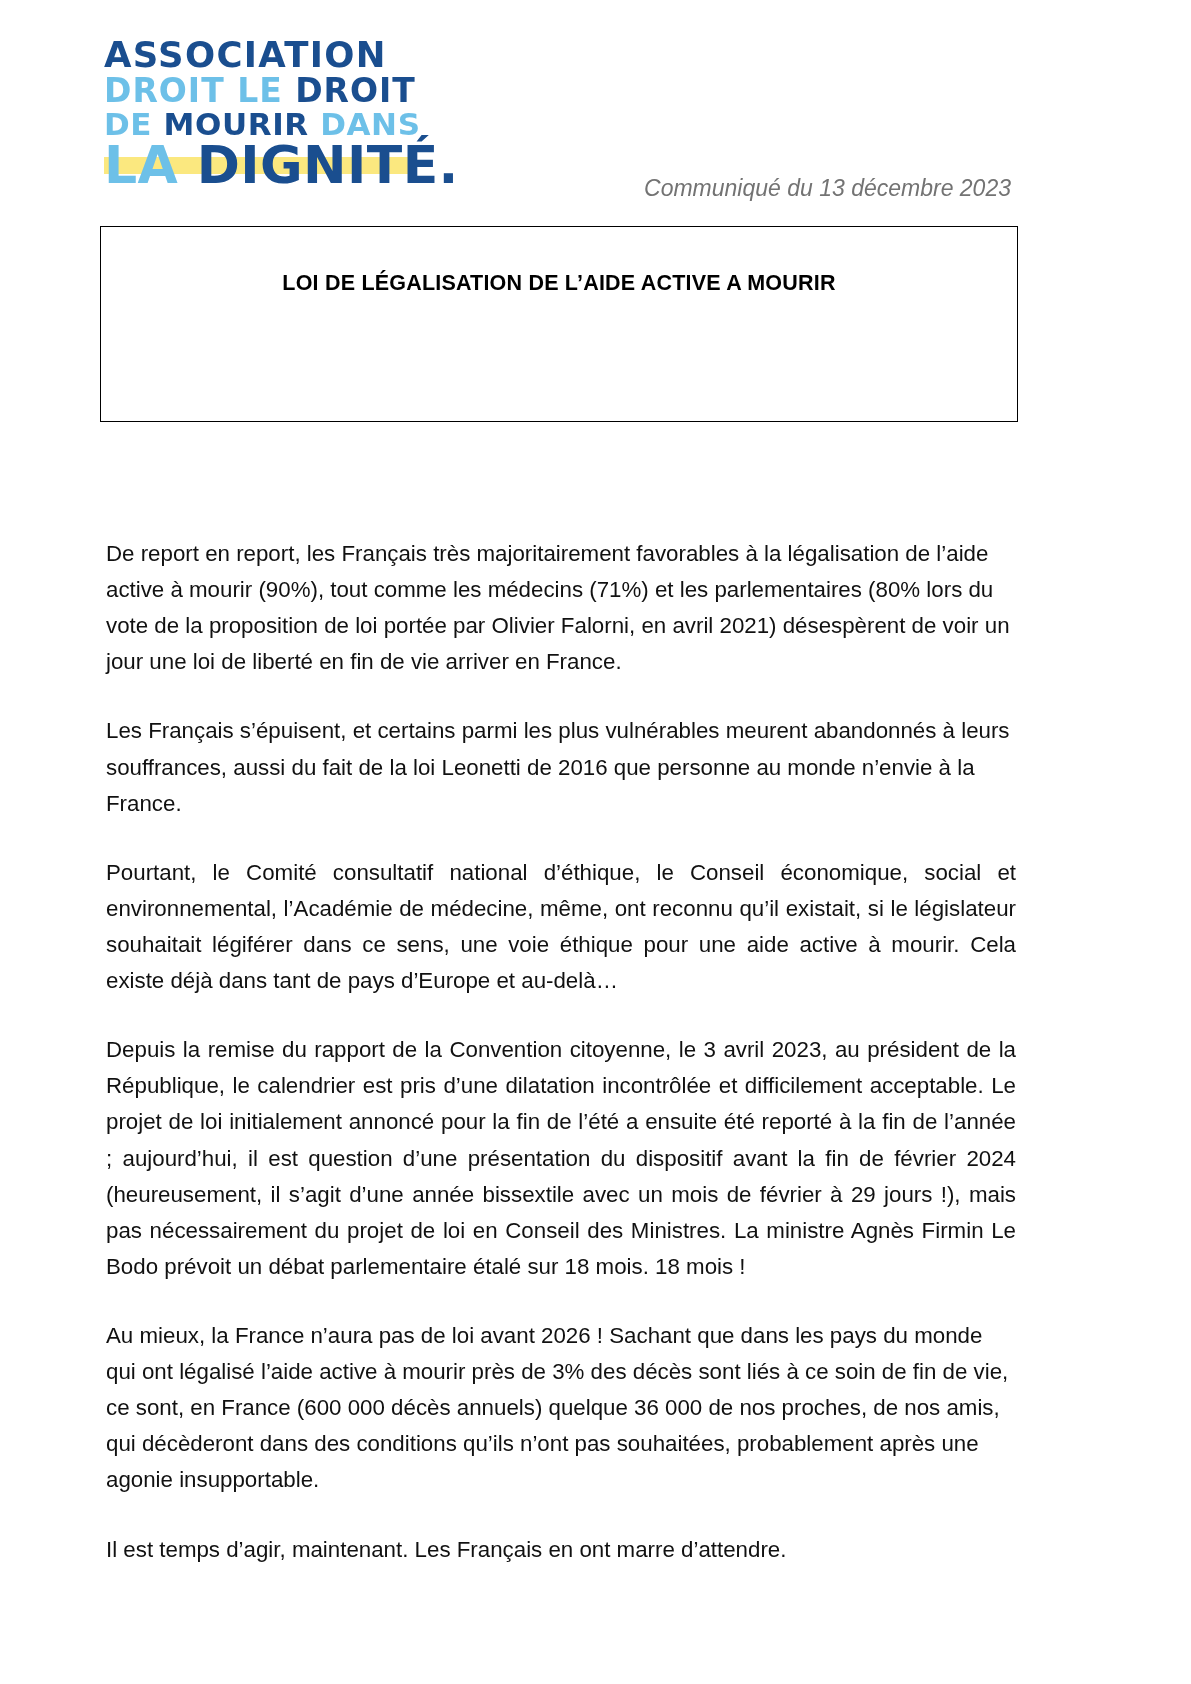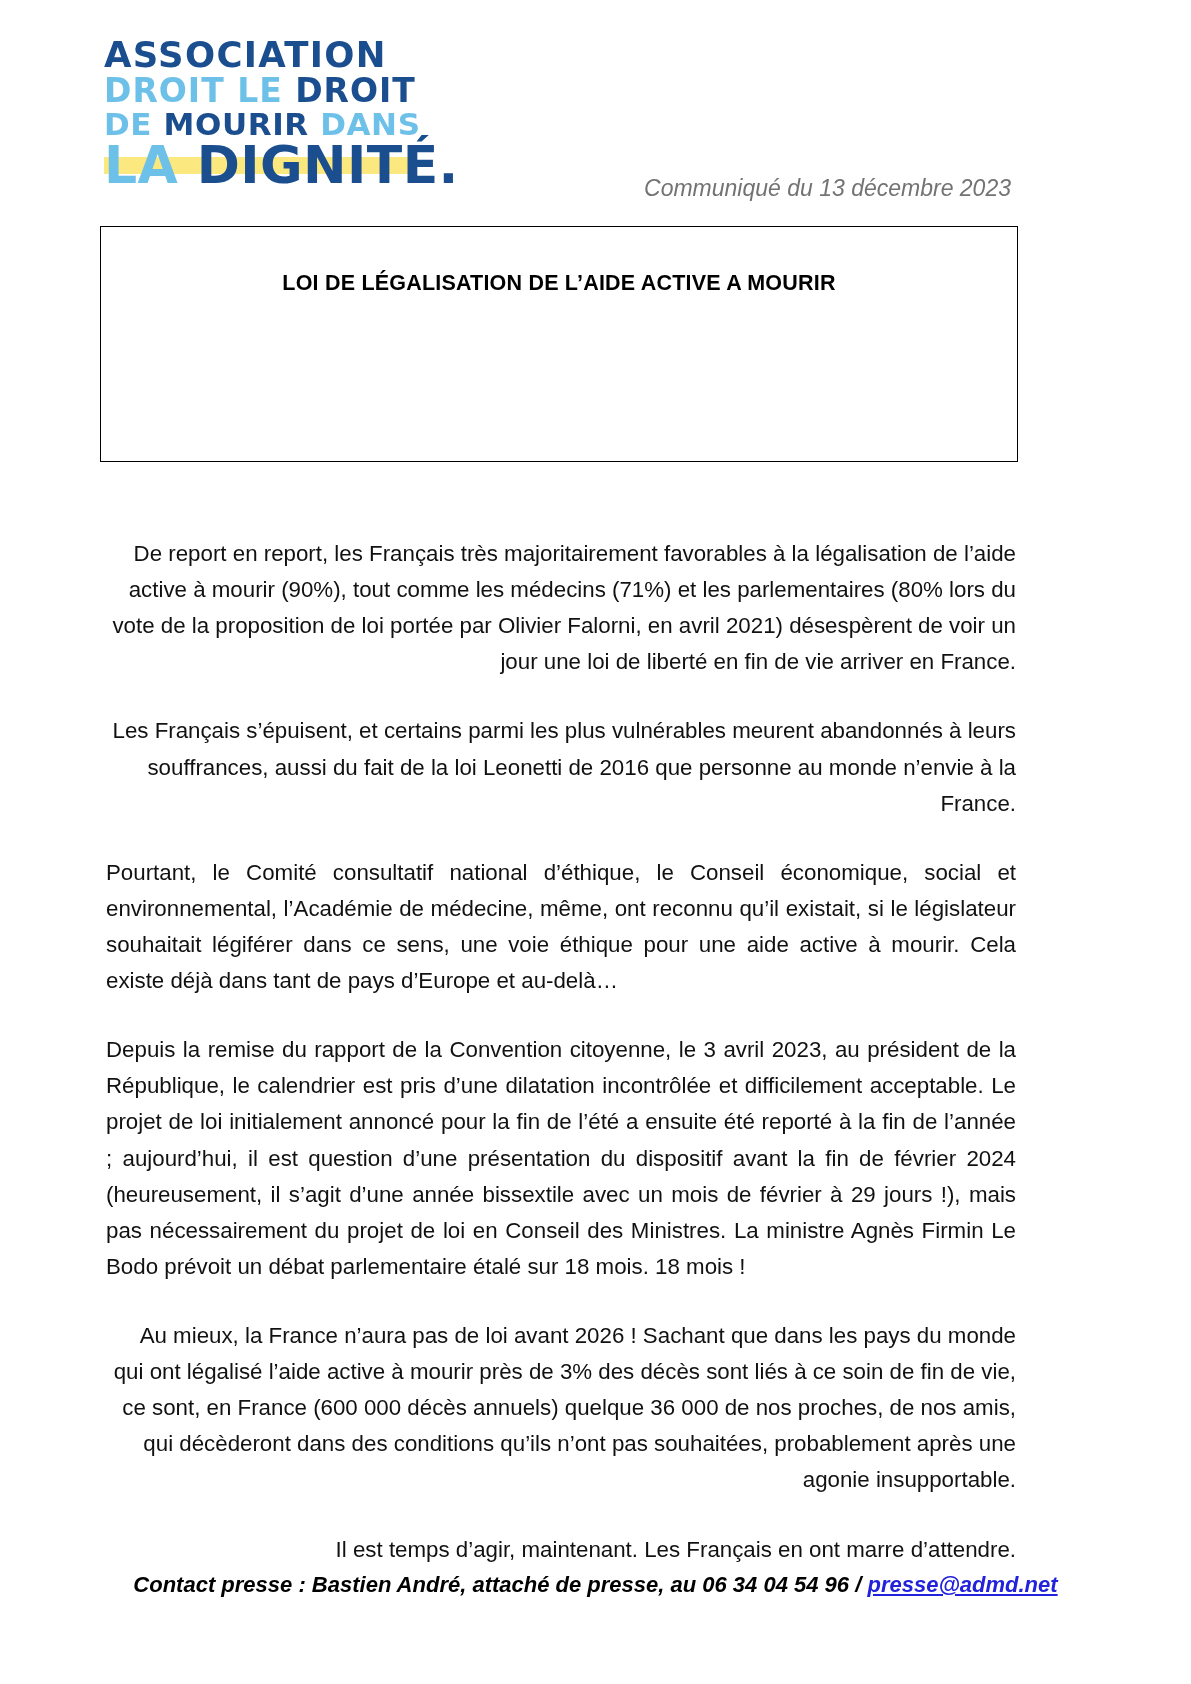--- a/index.html
+++ b/index.html
@@ -84,21 +84,21 @@
     color: #737373;
     white-space: nowrap;
   }
 
   
   .title-box {
     position: absolute;
     left: 100px;
     top: 226px;
     width: 918px;
-    height: 236px;
+    height: 196px;
     border: 1.5px solid #000000;
     box-sizing: border-box;
   }
   .kicker {
     text-align: center;
     font-size: 21.5px;
     font-weight: bold;
     letter-spacing: 0.2px;
     margin-top: 44px;
     font-family: "Liberation Sans", sans-serif;
@@ -119,21 +119,20 @@
     left: 106px;
     top: 536px;
     width: 910px;
   }
   p.para {
     margin: 0 0 33px 0;
     font-size: 22.3px;
     line-height: 1.62;
     font-family: "Liberation Sans", sans-serif;
     color: #111;
-    text-align: right;
   }
   p.just {
     text-align: justify;
     text-justify: inter-word;
   }
 
   
   .contact {
     position: absolute;
     left: 0;
@@ -180,17 +179,14 @@
 
   <div class="body-area">
     <p class="para">De report en report, les Français très majoritairement favorables à la légalisation de l’aide active à mourir (90%), tout comme les médecins (71%) et les parlementaires (80% lors du vote de la proposition de loi portée par Olivier Falorni, en avril 2021) désespèrent de voir un jour une loi de liberté en fin de vie arriver en France.</p>
     <p class="para">Les Français s’épuisent, et certains parmi les plus vulnérables meurent abandonnés à leurs souffrances, aussi du fait de la loi Leonetti de 2016 que personne au monde n’envie à la France.</p>
     <p class="para just">Pourtant, le Comité consultatif national d’éthique, le Conseil économique, social et environnemental, l’Académie de médecine, même, ont reconnu qu’il existait, si le législateur souhaitait légiférer dans ce sens, une voie éthique pour une aide active à mourir. Cela existe déjà dans tant de pays d’Europe et au-delà…</p>
     <p class="para just">Depuis la remise du rapport de la Convention citoyenne, le 3 avril 2023, au président de la République, le calendrier est pris d’une dilatation incontrôlée et difficilement acceptable. Le projet de loi initialement annoncé pour la fin de l’été a ensuite été reporté à la fin de l’année ; aujourd’hui, il est question d’une présentation du dispositif avant la fin de février 2024 (heureusement, il s’agit d’une année bissextile avec un mois de février à 29 jours !), mais pas nécessairement du projet de loi en Conseil des Ministres. La ministre Agnès Firmin Le Bodo prévoit un débat parlementaire étalé sur 18 mois. 18 mois !</p>
     <p class="para">Au mieux, la France n’aura pas de loi avant 2026 ! Sachant que dans les pays du monde qui ont légalisé l’aide active à mourir près de 3% des décès sont liés à ce soin de fin de vie, ce sont, en France (600 000 décès annuels) quelque 36 000 de nos proches, de nos amis, qui décèderont dans des conditions qu’ils n’ont pas souhaitées, probablement après une agonie insupportable.</p>
     <p class="para">Il est temps d’agir, maintenant. Les Français en ont marre d’attendre.</p>
   </div>
 
-  <div class="contact">
-    <span>Contact presse : Bastien André, attaché de presse, au 06 34 04 54 96 / </span><span class="maillink">presse@admd.net</span>
-  </div>
 
 </div>
 
 </body></html>

